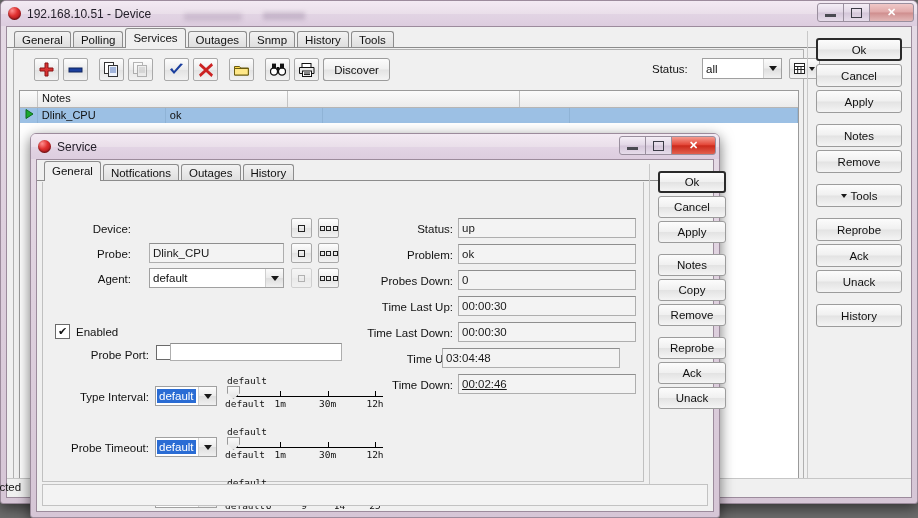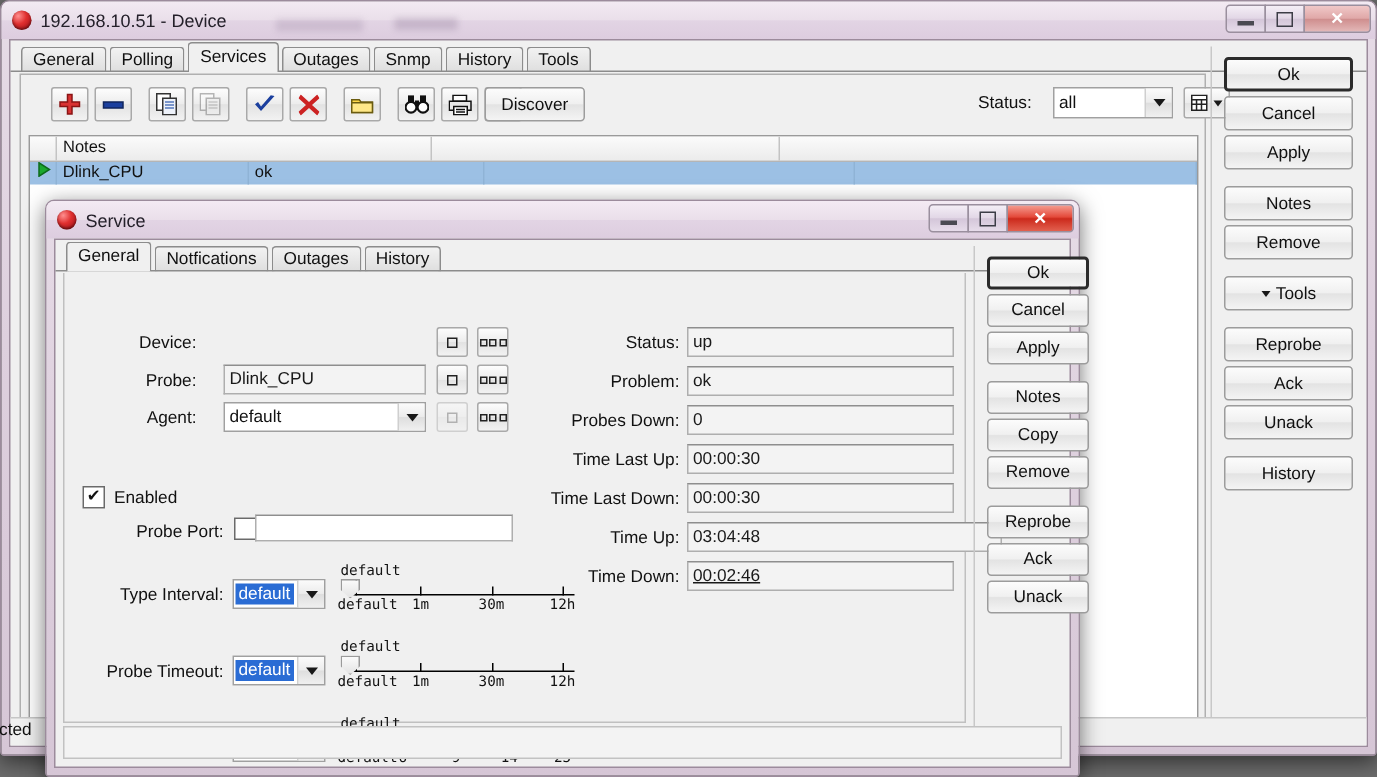--- a/index.html
+++ b/index.html
@@ -507,21 +507,21 @@
           <div class="field ro" style="position: absolute; left: 415px; top: 36px; width: 178px; height: 20px;">up</div>
           <div class="lbl" style="position: absolute; left: 300px; top: 67px; width: 110px;">Problem:</div>
           <div class="field ro" style="position: absolute; left: 415px; top: 62px; width: 178px; height: 20px;">ok</div>
           <div class="lbl" style="position: absolute; left: 300px; top: 93px; width: 110px;">Probes Down:</div>
           <div class="field ro" style="position: absolute; left: 415px; top: 88px; width: 178px; height: 20px;">0</div>
           <div class="lbl" style="position: absolute; left: 300px; top: 119px; width: 110px;">Time Last Up:</div>
           <div class="field ro" style="position: absolute; left: 415px; top: 114px; width: 178px; height: 20px;">00:00:30</div>
           <div class="lbl" style="position: absolute; left: 300px; top: 145px; width: 110px;">Time Last Down:</div>
           <div class="field ro" style="position: absolute; left: 415px; top: 140px; width: 178px; height: 20px;">00:00:30</div>
           <div class="lbl" style="position: absolute; left: 300px; top: 171px; width: 110px;">Time Up:</div>
-          <div class="field ro" style="position: absolute; left: 415px; top: 166px; width: 210px; height: 20px;">03:04:48</div>
+          <div class="field ro" style="position: absolute; left: 399px; top: 166px; width: 178px; height: 20px;">03:04:48</div>
           <div class="lbl" style="position: absolute; left: 300px; top: 197px; width: 110px;">Time Down:</div>
           <div class="field ro" style="position: absolute; left: 415px; top: 192px; width: 178px; height: 20px; text-decoration: underline;">00:02:46</div>
         </div>
     </div>
 
     <div class="abs" style="left:612px;top:4px;width:66px;height:322px;border-left:1px solid #c8c8c8;">
       <div id="service-side-btns" style="position:relative;width:100%;height:100%;">
           <div class="btn def" style="position: absolute; left: 8px; top: 7px; width: 68px; height: 22px;">
             <span>Ok</span>
           </div>

